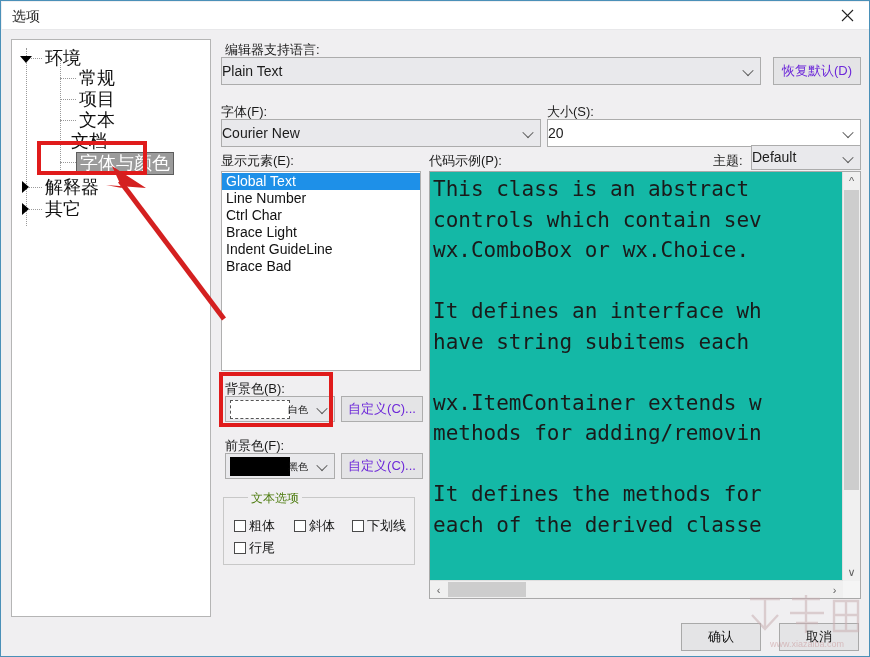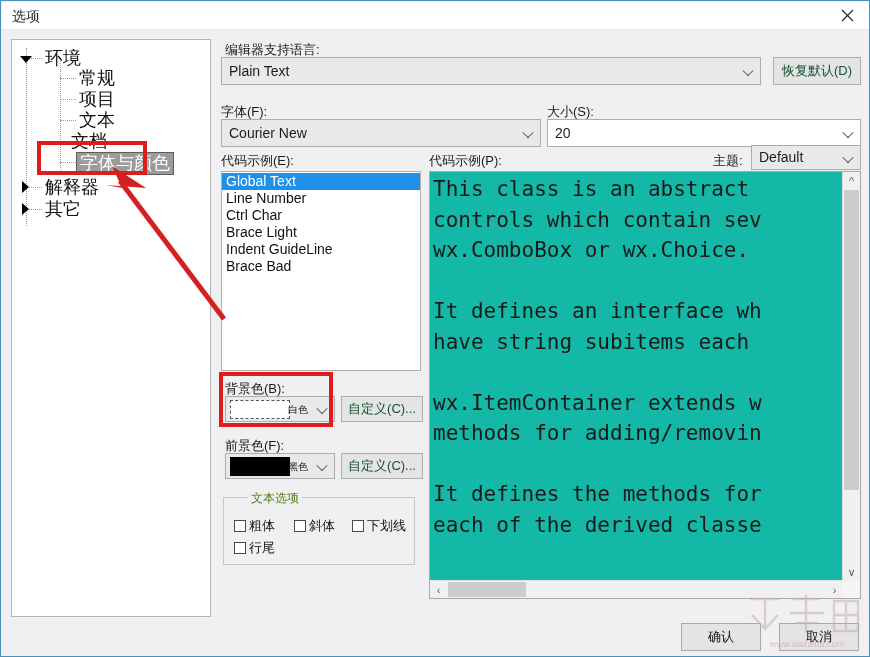--- a/index.html
+++ b/index.html
@@ -116,21 +116,20 @@
     white-space: nowrap;
   }
   .combo {
     position: absolute;
     box-sizing: border-box;
     background: #e9e9ec;
     border: 1px solid #acacac;
     font-size: 14px;
     color: #1c1c1c;
     line-height: 26px;
-    padding-left: 7px;
     white-space: nowrap;
     overflow: hidden;
   }
   .combo.white { background: #ffffff; }
   .chev {
     position: absolute;
     right: 7px; top: 50%;
     margin-top: -3px;
     width: 9px; height: 6px;
   }
@@ -142,21 +141,21 @@
     border-right: 1.6px solid #5a5a5a;
     border-bottom: 1.6px solid #5a5a5a;
     transform: rotate(45deg) translate(-1px,-1px);
   }
   .btn {
     position: absolute;
     box-sizing: border-box;
     background: #e4e4e6;
     border: 1px solid #adadad;
     font-size: 13px;
-    color: #14532d;
+    color: #6d28d9;
     text-align: center;
     white-space: nowrap;
     cursor: default;
   }
   .btn span { display:block; }
 
   
   #elements-list {
     position: absolute;
     left: 2px; top: 132px;
@@ -431,21 +430,21 @@
       <span>Courier New</span>
       <span class="chev"></span>
     </div>
 
     <div class="field-label" style="left:328px; top:64px;">大小(S):</div>
     <div class="combo white" style="left:328px; top:80px; width:314px; height:28px;">
       <span>20</span>
       <span class="chev"></span>
     </div>
 
-    <div class="field-label" style="left:2px; top:113px;">代码示例(E):</div>
+    <div class="field-label" style="left:2px; top:113px;">显示元素(E):</div>
 
     <div id="elements-list">
       <div class="list-item selected">Global Text</div>
       <div class="list-item">Line Number</div>
       <div class="list-item">Ctrl Char</div>
       <div class="list-item">Brace Light</div>
       <div class="list-item">Indent GuideLine</div>
       <div class="list-item">Brace Bad</div>
     </div>
 

